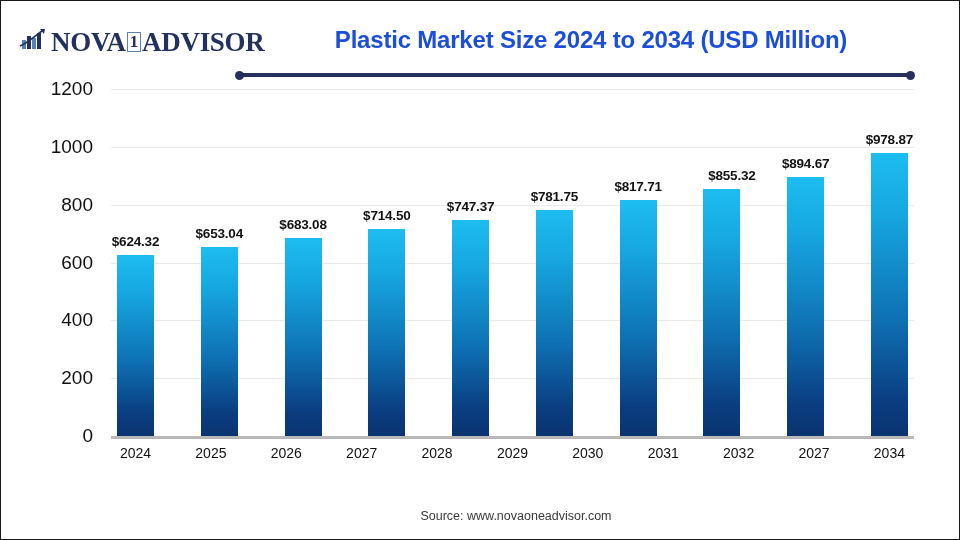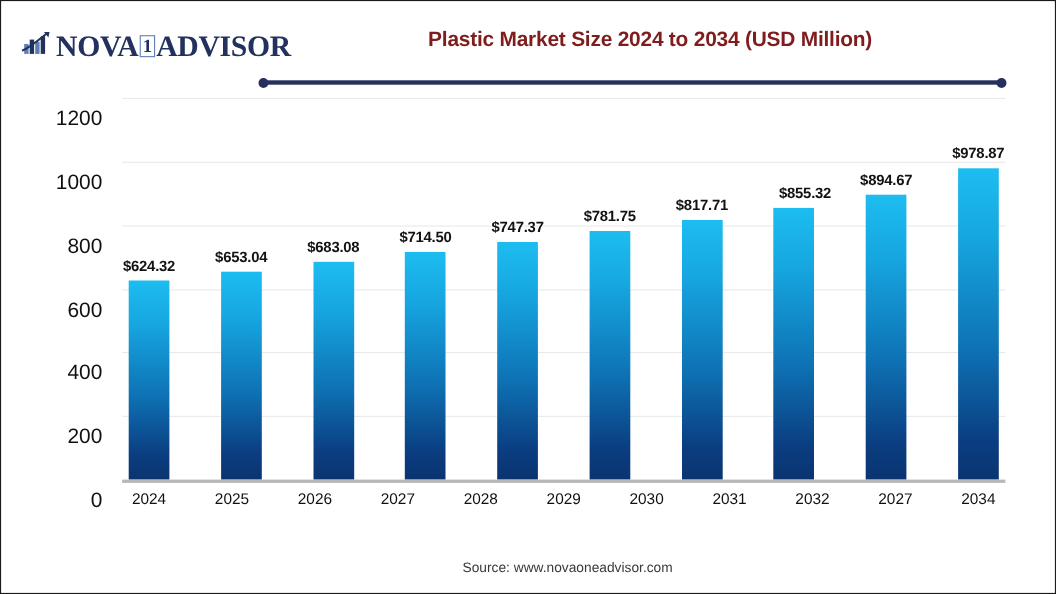--- a/index.html
+++ b/index.html
@@ -63,23 +63,23 @@
     margin: 0 1px;
     position: relative;
     top: -1px;
   }
   #chart-title {
     position: absolute;
     left: 260px;
     top: 25px;
     width: 660px;
     text-align: center;
-    font-size: 19px;
+    font-size: 24px;
     font-weight: bold;
-    color: #7f1d1d;
+    color: #1d4ed8;
     letter-spacing: -0.2px;
     white-space: nowrap;
   }
   #divider {
     position: absolute;
     left: 236px;
     top: 72px;
     width: 676px;
     height: 4px;
   }
@@ -116,21 +116,20 @@
     width: 100px;
     height: 348px;
   }
   .y-label {
     position: absolute;
     right: 8px;
     transform: translateY(-50%);
     font-size: 19px;
     color: #111;
     white-space: nowrap;
-    margin-top: 20px;
   }
   #plot-area {
     position: absolute;
     left: 110px;
     top: 0;
     right: 45px;
     height: 348px;
   }
   .gridline {
     position: absolute;

